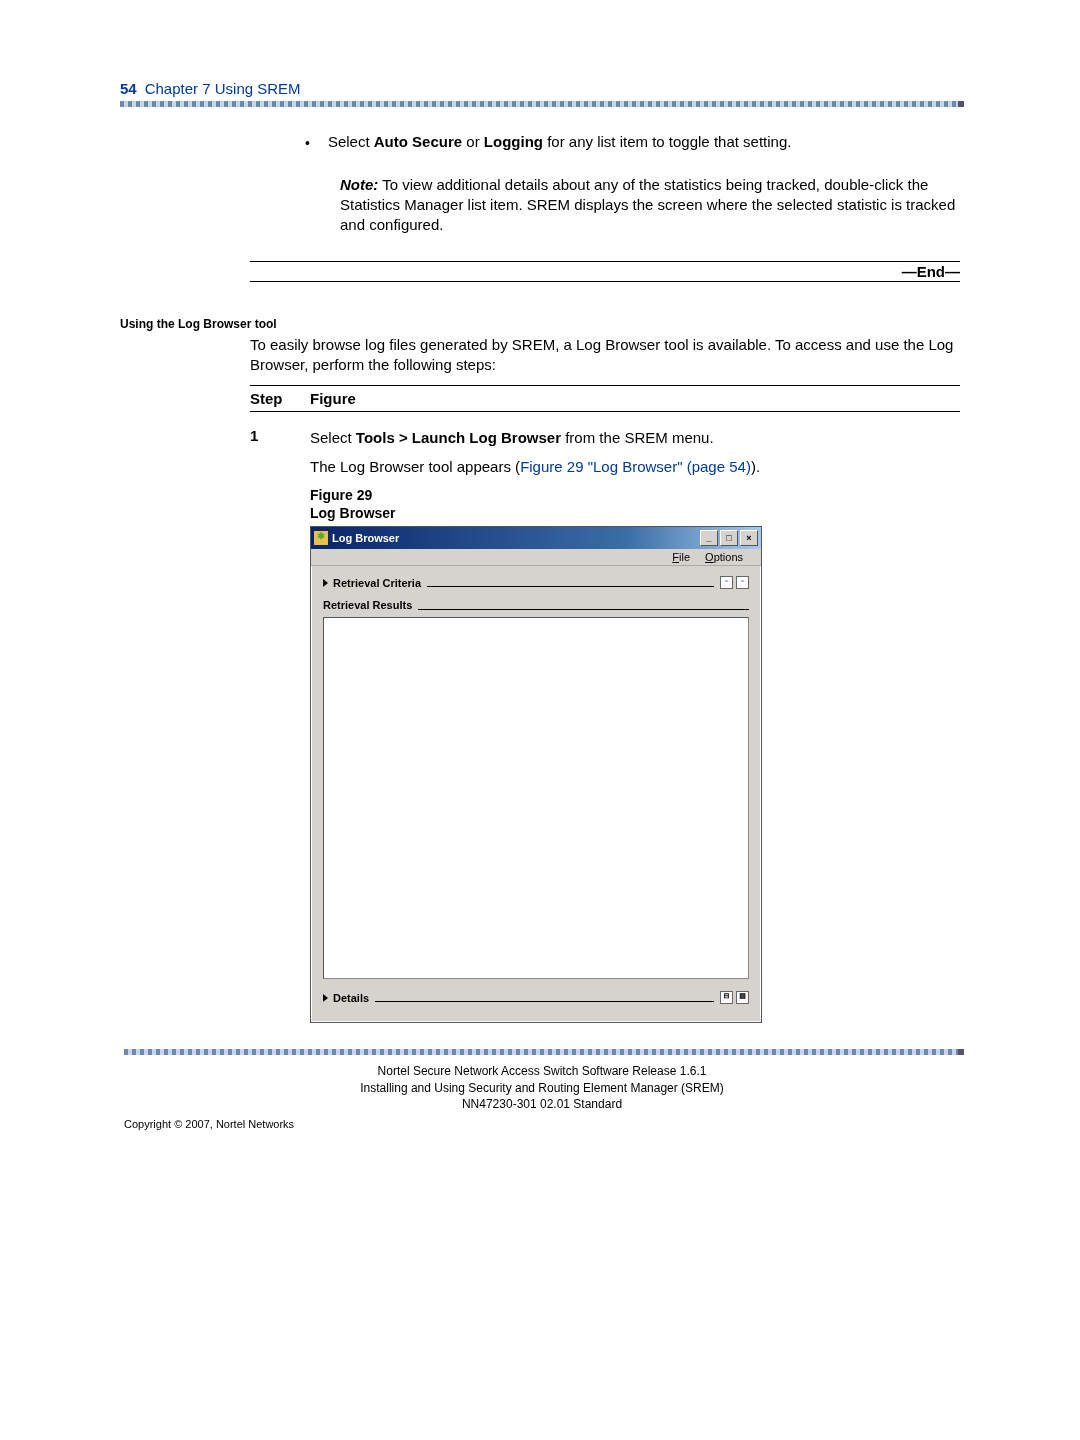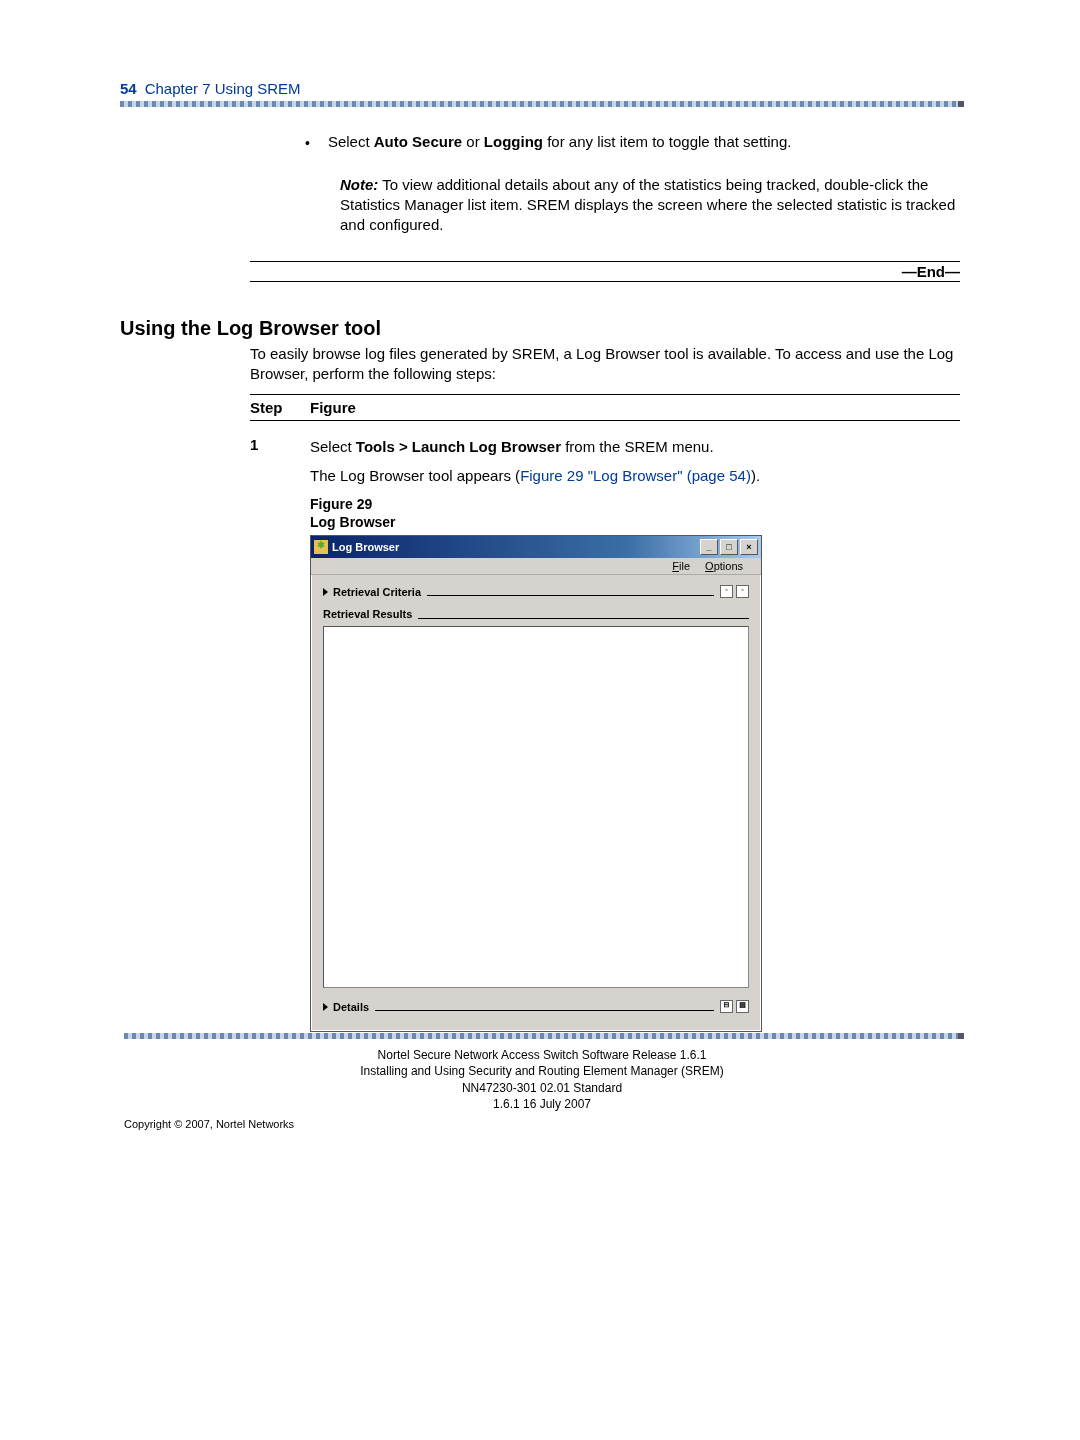--- a/index.html
+++ b/index.html
@@ -70,21 +70,21 @@
   .end-divider {
     margin-left: 0;
     text-align: right;
     font-weight: bold;
     border-top: 1px solid #000;
     border-bottom: 1px solid #000;
     padding: 1px 0;
     margin-bottom: 35px;
   }
   .h2 {
-    font-size: 20px;
+    font-size: 12px;
     font-weight: bold;
     margin-left: 0;
     margin-bottom: 4px;
   }
   .para {
     line-height: 1.35;
     margin-bottom: 10px;
   }
   .step-table-head {
     display: flex;
@@ -348,17 +348,16 @@
       </div>
     </div>
   </div>
 
   <div class="footer">
     <div class="bottom-rule"></div>
     <div class="footer-text">
       <div>Nortel Secure Network Access Switch Software Release 1.6.1</div>
       <div>Installing and Using Security and Routing Element Manager (SREM)</div>
       <div>NN47230-301   02.01   Standard</div>
-      <div>1.6.1   16 July 2007</div>
     </div>
     <div class="copyright">Copyright © 2007, Nortel Networks</div>
   </div>
 </div>
 
 </body></html>

